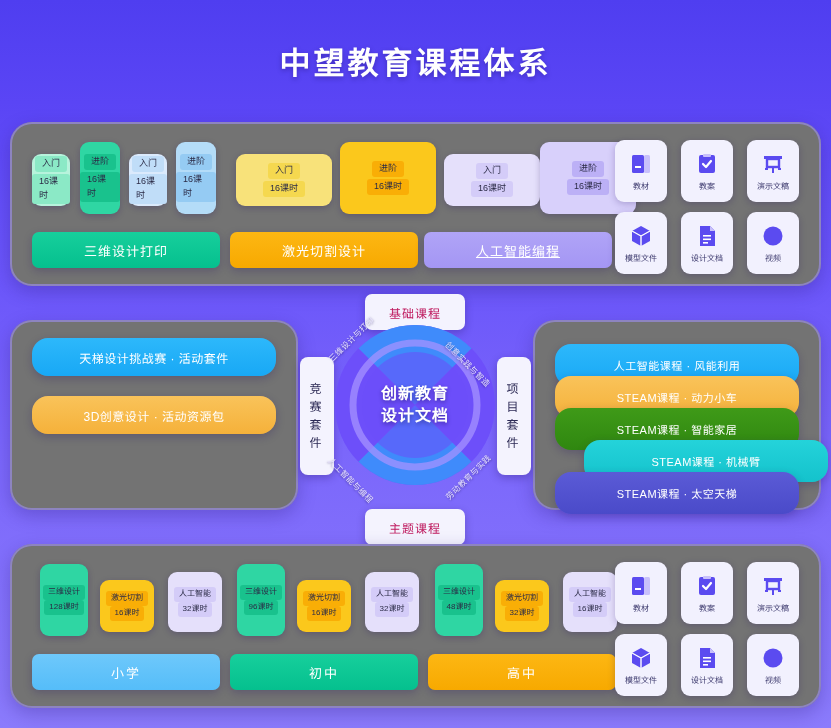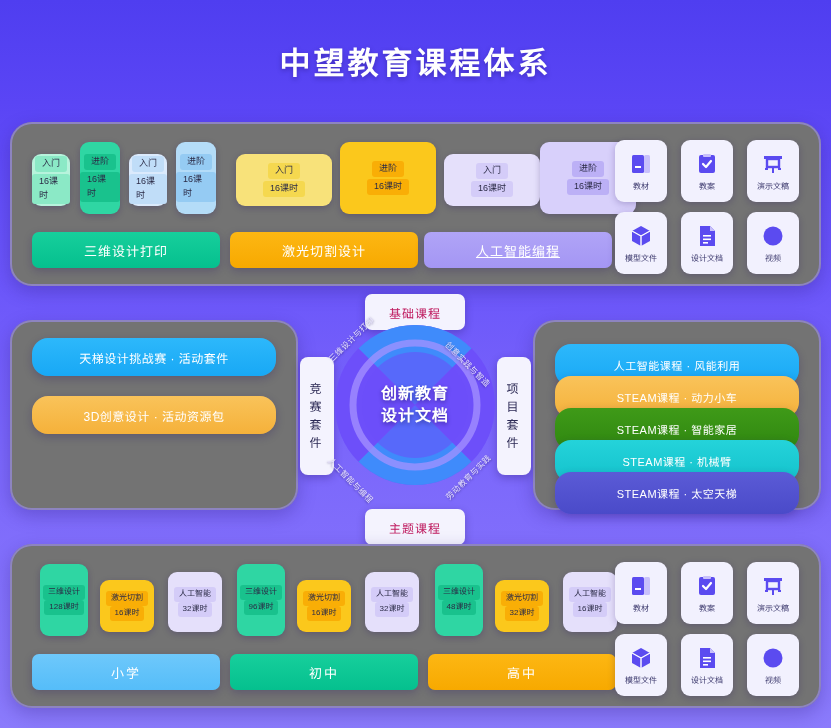--- a/index.html
+++ b/index.html
@@ -298,21 +298,21 @@
 
 <section class="panel" id="panel-comp">
     <div class="item-bar b-cyan" style="top: 18px;">天梯设计挑战赛 · 活动套件</div>
     <div class="item-bar b-amber" style="top: 76px;">3D创意设计 · 活动资源包</div>
   </section>
 
 <section class="panel" id="panel-proj">
     <div class="item-bar b-cyan" style="top: 24px;">人工智能课程 · 风能利用</div>
     <div class="item-bar b-amber" style="top: 56px;">STEAM课程 · 动力小车</div>
     <div class="item-bar b-green" style="top: 88px;">STEAM课程 · 智能家居</div>
-    <div class="item-bar b-teal2" style="top: 120px;">STEAM课程 · 机械臂</div>
+    <div class="item-bar b-teal2" style="top: 120px; margin-left: 29px;">STEAM课程 · 机械臂</div>
     <div class="item-bar b-indigo" style="top: 152px;">STEAM课程 · 太空天梯</div>
   </section>
 
 <div class="htab" id="htab-top">
   <span>基础课程</span>
 </div>
 <div class="htab" id="htab-bottom">
   <span>主题课程</span>
 </div>
 <div class="vtab" id="vtab-left">

